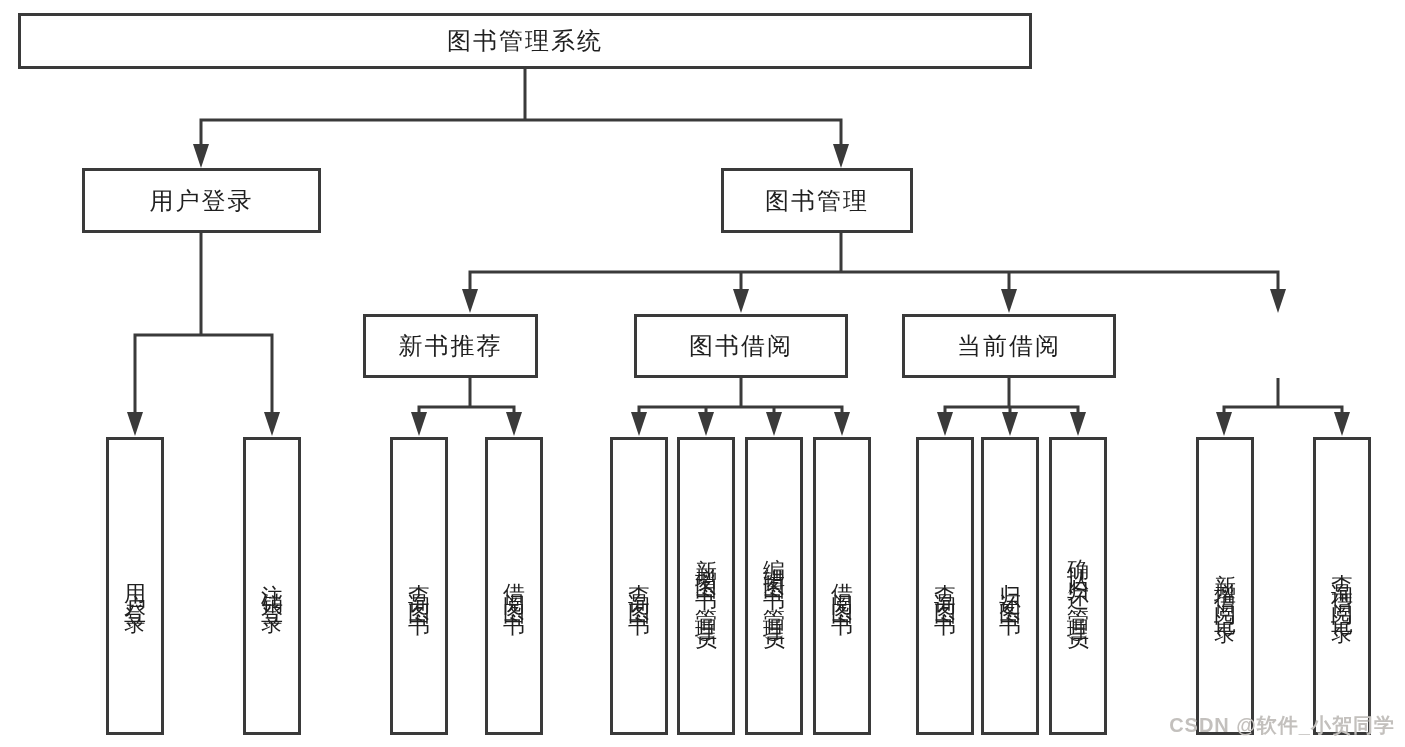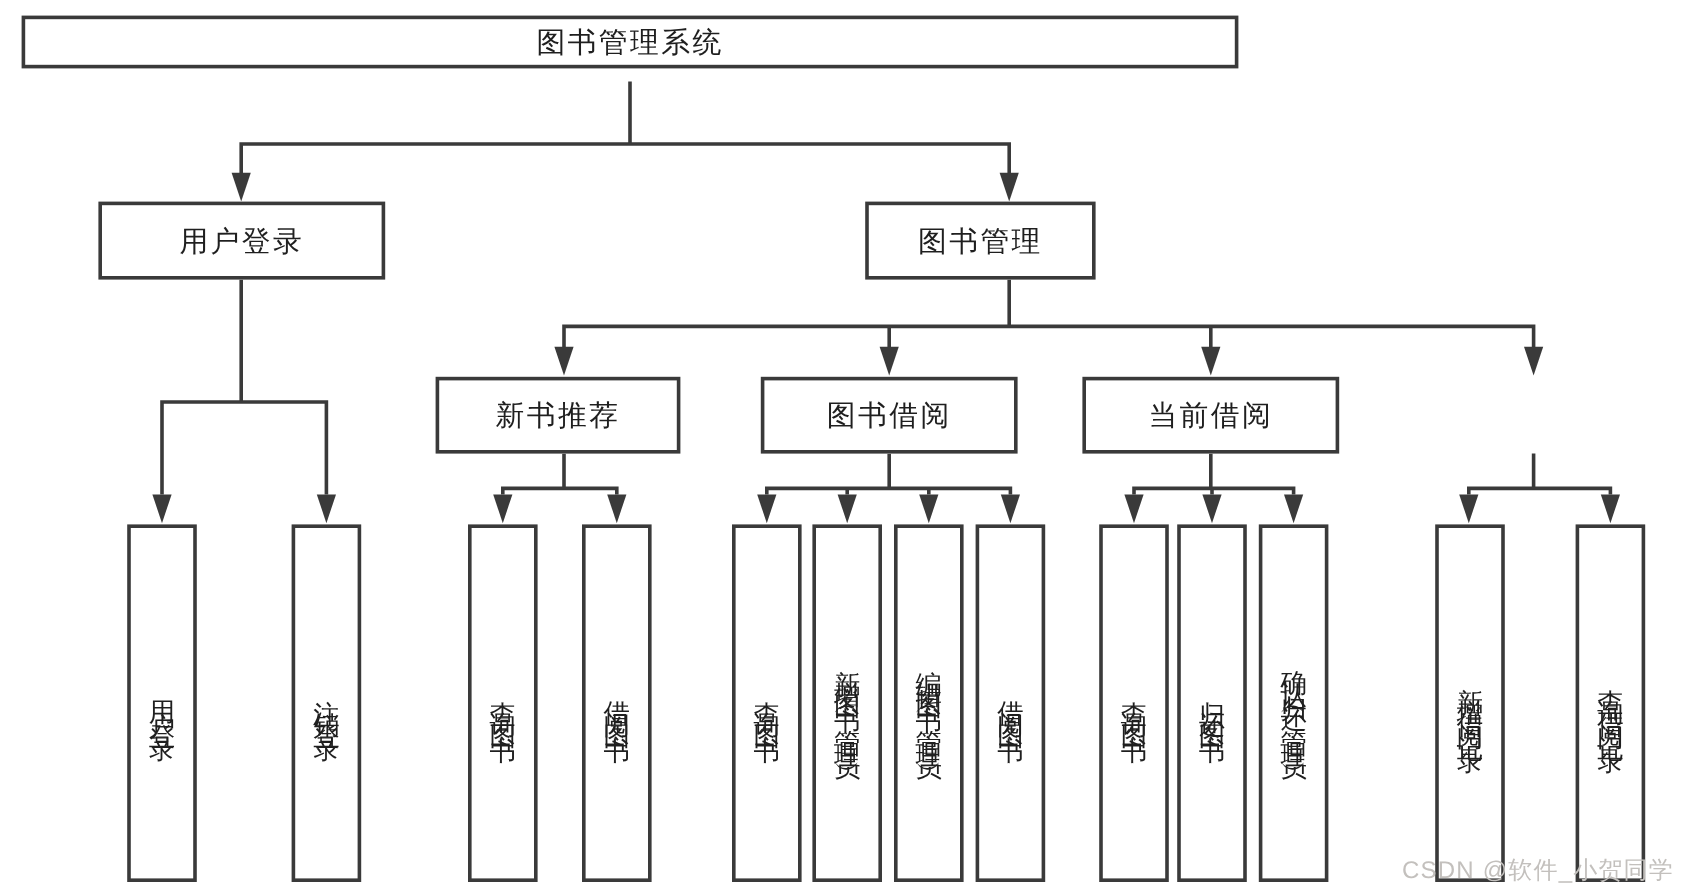--- a/index.html
+++ b/index.html
@@ -45,20 +45,21 @@
     white-space: normal;
   }
   .watermark {
     position: absolute;
     right: 10px;
     top: 712px;
     font-size: 20px;
     color: #c3c0bd;
     letter-spacing: 1px;
     z-index: 5;
+    font-weight: bold;
   }
 </style>
 </head>
 <body>
 
 <div class="stage">
 
   <svg class="connector-layer" viewBox="0 0 1405 747" xmlns="http://www.w3.org/2000/svg">
     <g stroke="#3a3a3a" stroke-width="3" fill="none">
 
@@ -92,26 +93,26 @@
       <polygon points="766,412 782,412 774,436"></polygon>
       <polygon points="834,412 850,412 842,436"></polygon>
       <polygon points="937,412 953,412 945,436"></polygon>
       <polygon points="1002,412 1018,412 1010,436"></polygon>
       <polygon points="1070,412 1086,412 1078,436"></polygon>
       <polygon points="1216,412 1232,412 1224,436"></polygon>
       <polygon points="1334,412 1350,412 1342,436"></polygon>
     </g>
   </svg>
 
-  <div class="box" style="left:18px; top:13px; width:1014px; height:44px;">图书管理系统</div>
+  <div class="box" style="left:18px; top:13px; width:1014px; height:56px;">图书管理系统</div>
 
   <div class="box" style="left:82px; top:168px; width:239px; height:65px;">用户登录</div>
   <div class="box" style="left:721px; top:168px; width:192px; height:65px;">图书管理</div>
 
-  <div class="box" style="left:363px; top:314px; width:204px; height:64px;">新书推荐</div>
+  <div class="box" style="left:363px; top:314px; width:175px; height:64px;">新书推荐</div>
   <div class="box" style="left:634px; top:314px; width:214px; height:64px;">图书借阅</div>
   <div class="box" style="left:902px; top:314px; width:214px; height:64px;">当前借阅</div>
 
   <div class="box leaf" style="left:106px; top:437px; width:58px; height:298px;">用户登录</div>
   <div class="box leaf" style="left:243px; top:437px; width:58px; height:298px;">注销登录</div>
 
   <div class="box leaf" style="left:390px; top:437px; width:58px; height:298px;">查询图书</div>
   <div class="box leaf" style="left:485px; top:437px; width:58px; height:298px;">借阅图书</div>
 
   <div class="box leaf" style="left:610px; top:437px; width:58px; height:298px;">查询图书</div>

